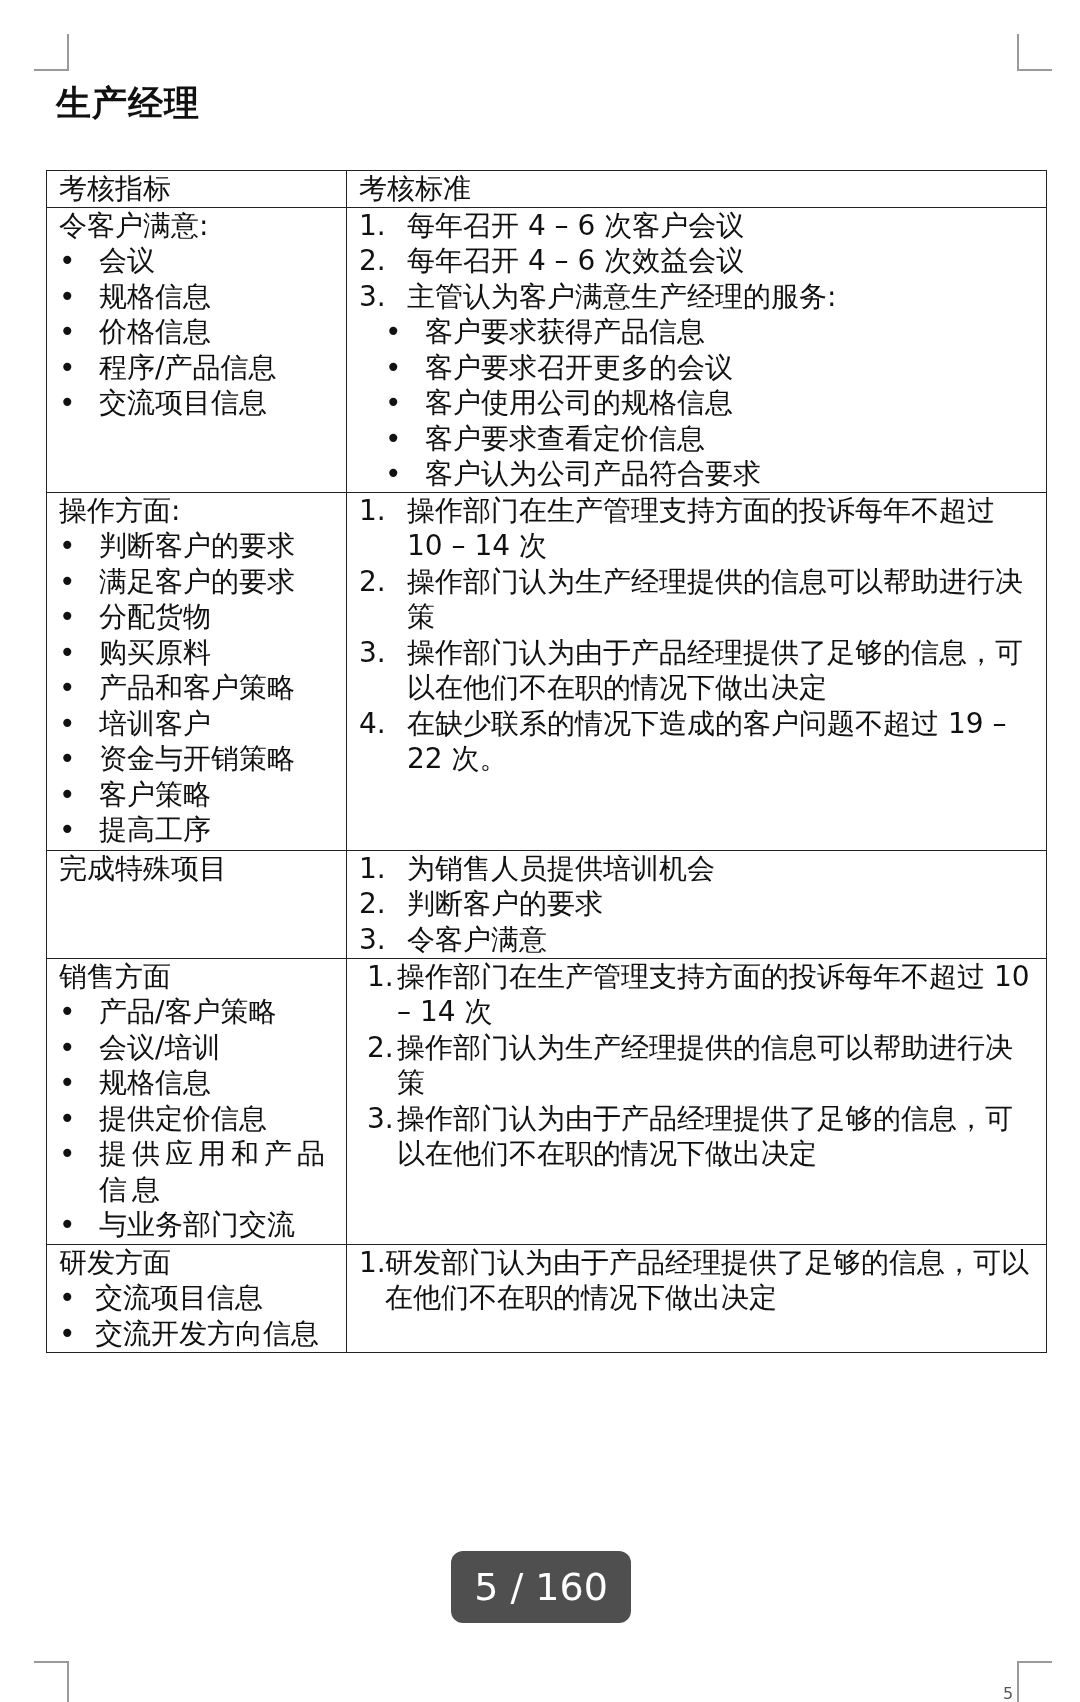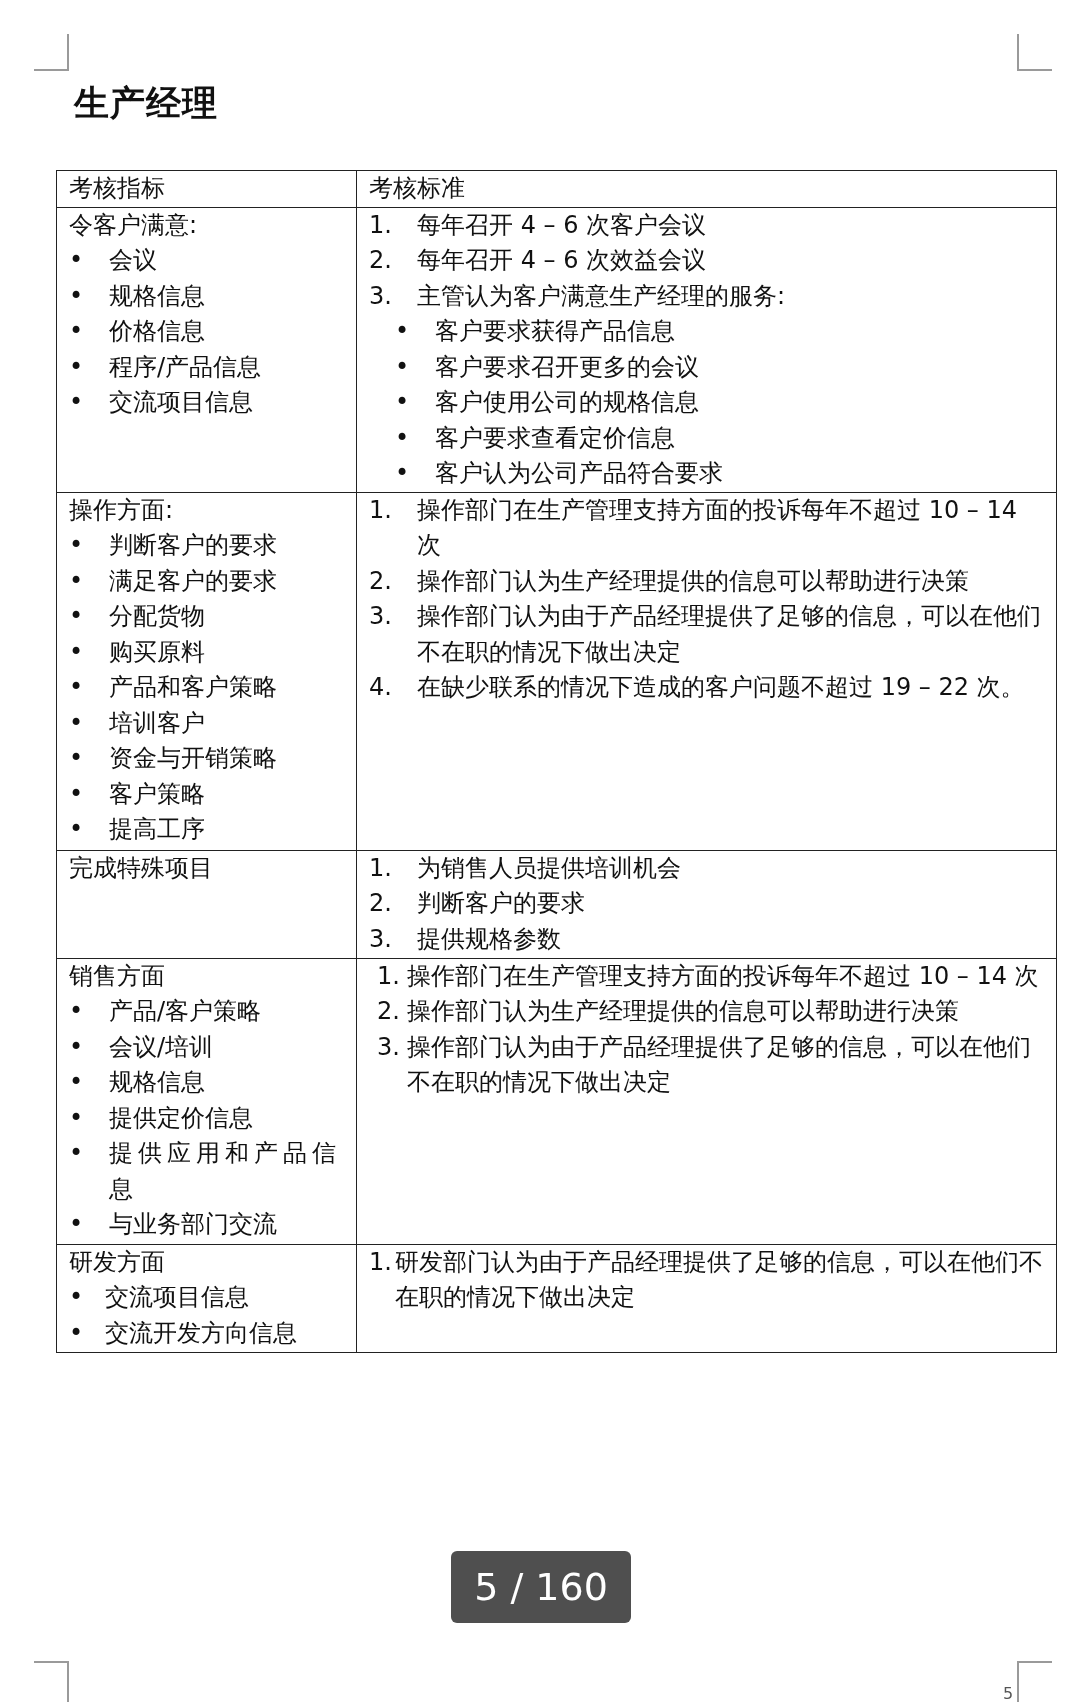--- a/index.html
+++ b/index.html
@@ -6,47 +6,47 @@
   body {
     width: 1080px; height: 1702px; position: relative; overflow: hidden;
     font-family: "DejaVu Sans", "Liberation Sans", sans-serif; color: #111;
   }
   .crop { position: absolute; border-color: #9a9a9a; border-style: solid; border-width: 0; }
   .crop.tl { left: 34px; top: 34px; width: 33px; height: 35px; border-right-width: 2px; border-bottom-width: 2px; }
   .crop.tr { left: 1017px; top: 34px; width: 33px; height: 35px; border-left-width: 2px; border-bottom-width: 2px; }
   .crop.bl { left: 34px; top: 1661px; width: 33px; height: 41px; border-right-width: 2px; border-top-width: 2px; }
   .crop.br { left: 1017px; top: 1661px; width: 33px; height: 41px; border-left-width: 2px; border-top-width: 2px; }
 
-  .title { position: absolute; left: 74px; top: 80px; font-size: 35px; font-weight: bold; letter-spacing: 1px; margin: 0; }
+  .title { position: absolute; left: 56px; top: 80px; font-size: 35px; font-weight: bold; letter-spacing: 1px; margin: 0; }
 
   table.eval {
-    position: absolute; left: 56px; top: 170px; width: 1000px;
+    position: absolute; left: 46px; top: 170px; width: 1000px;
     border-collapse: collapse; table-layout: fixed;
-    font-size: 24px; line-height: 35.5px;
+    font-size: 28px; line-height: 35.5px;
   }
   table.eval td {
     border: 1.5px solid #222; vertical-align: top; padding: 0 10px 0 12px;
   }
   col.c1 { width: 300px; } col.c2 { width: 700px; }
   .hdr td { height: 34px; }
   .item { display: flex; }
   .item .mk { flex: 0 0 auto; }
   .b-left .mk { width: 40px; padding-left: 0; }
   .b-left { }
   .n-item .mk { width: 48px; }
   .n-item.tight .mk { width: 26px; }
   .n-item.mid .mk { width: 30px; padding-left: 8px; }
   .b-sub { padding-left: 26px; }
   .b-sub .mk { width: 40px; }
   .b-left.narrow .mk { width: 36px; }
   .txt { flex: 1 1 auto; }
 
   .pager {
     position: absolute; left: 451px; top: 1551px; width: 180px; height: 72px;
-    background: rgba(70,70,70,0.95); border-radius: 6px; color: #fff;
+    background: rgba(70,70,70,0.95); border-radius: 12px; color: #fff;
     font-size: 38px; display: flex; align-items: center; justify-content: center;
     font-family: "DejaVu Sans", sans-serif;
   }
   .pgnum { position: absolute; left: 1003px; top: 1684px; font-size: 16px; color: #555; }
 </style>
 </head>
 <body>
 
 <div class="crop tl"></div>
 <div class="crop tr"></div>
@@ -194,21 +194,21 @@
       <div class="item n-item">
             <span class="mk">1.</span>
             <span class="txt">为销售人员提供培训机会</span>
           </div>
       <div class="item n-item">
             <span class="mk">2.</span>
             <span class="txt">判断客户的要求</span>
           </div>
       <div class="item n-item">
             <span class="mk">3.</span>
-            <span class="txt">提供规格参数</span>
+            <span class="txt">令客户满意</span>
           </div>
     </td>
   </tr>
 
   <tr style="height:286px">
     <td>
       <div>销售方面</div>
       <div class="item b-left">
             <span class="mk">•</span>
             <span class="txt">产品/客户策略</span>

